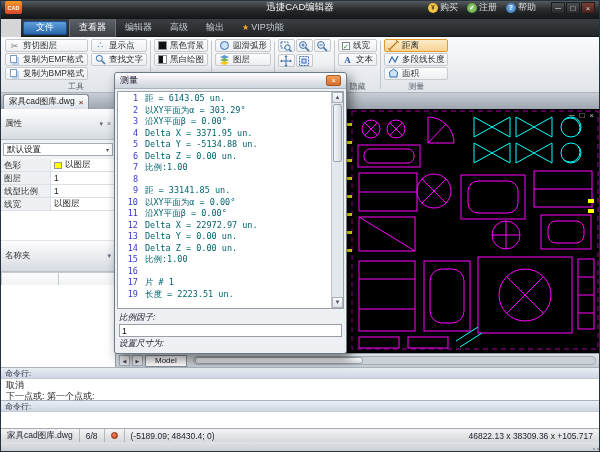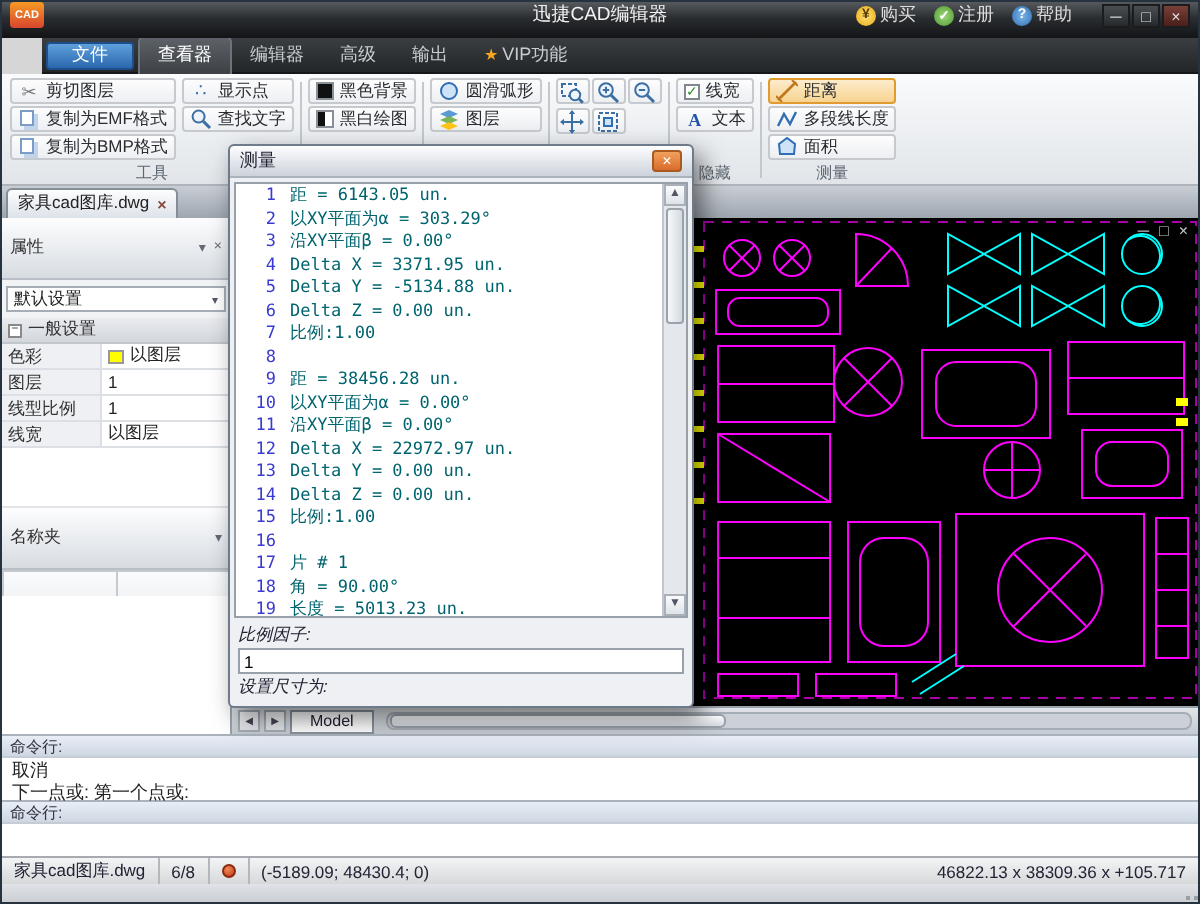--- a/index.html
+++ b/index.html
@@ -343,24 +343,20 @@
     <div class="phdr">
       <span>属性</span>
       <span class="hic">
           <span>▾</span>
           <span>×</span>
         </span>
     </div>
     <div class="combo">
       <span>默认设置</span>
       <span class="chev">▾</span>
-    </div>
-    <div class="sechdr">
-      <span class="minusbox">−</span>
-      <span>一般设置</span>
     </div>
     <div>
         <div class="prow">
           <span class="plabel">色彩</span>
           <span class="pvalue"><span class="swatch" style="background: rgb(255, 255, 0);"></span>以图层</span>
         </div>
         <div class="prow">
           <span class="plabel">图层</span>
           <span class="pvalue">1</span>
         </div>
@@ -523,21 +519,21 @@
         <div class="mline">
           <span class="ln">7</span>
           <span class="lt">比例:1.00</span>
         </div>
         <div class="mline">
           <span class="ln">8</span>
           <span class="lt"></span>
         </div>
         <div class="mline">
           <span class="ln">9</span>
-          <span class="lt">距 = 38456.28 un.</span>
+          <span class="lt">距 = 33141.85 un.</span>
         </div>
         <div class="mline">
           <span class="ln">10</span>
           <span class="lt">以XY平面为α = 0.00°</span>
         </div>
         <div class="mline">
           <span class="ln">11</span>
           <span class="lt">沿XY平面β = 0.00°</span>
         </div>
         <div class="mline">
@@ -558,26 +554,22 @@
         </div>
         <div class="mline">
           <span class="ln">16</span>
           <span class="lt"></span>
         </div>
         <div class="mline">
           <span class="ln">17</span>
           <span class="lt">片 # 1</span>
         </div>
         <div class="mline">
-          <span class="ln">18</span>
-          <span class="lt">角 = 90.00°</span>
-        </div>
-        <div class="mline">
           <span class="ln">19</span>
-          <span class="lt">长度 = 5013.23 un.</span>
+          <span class="lt">长度 = 2223.51 un.</span>
         </div>
       </div>
     <div class="dscroll">
       <span class="sarr">▲</span>
       <span class="sthumb"></span>
       <span class="sarr" style="margin-top:auto">▼</span>
     </div>
   </div>
   <div class="dbottom">
     <div class="dlabel">比例因子:</div>

